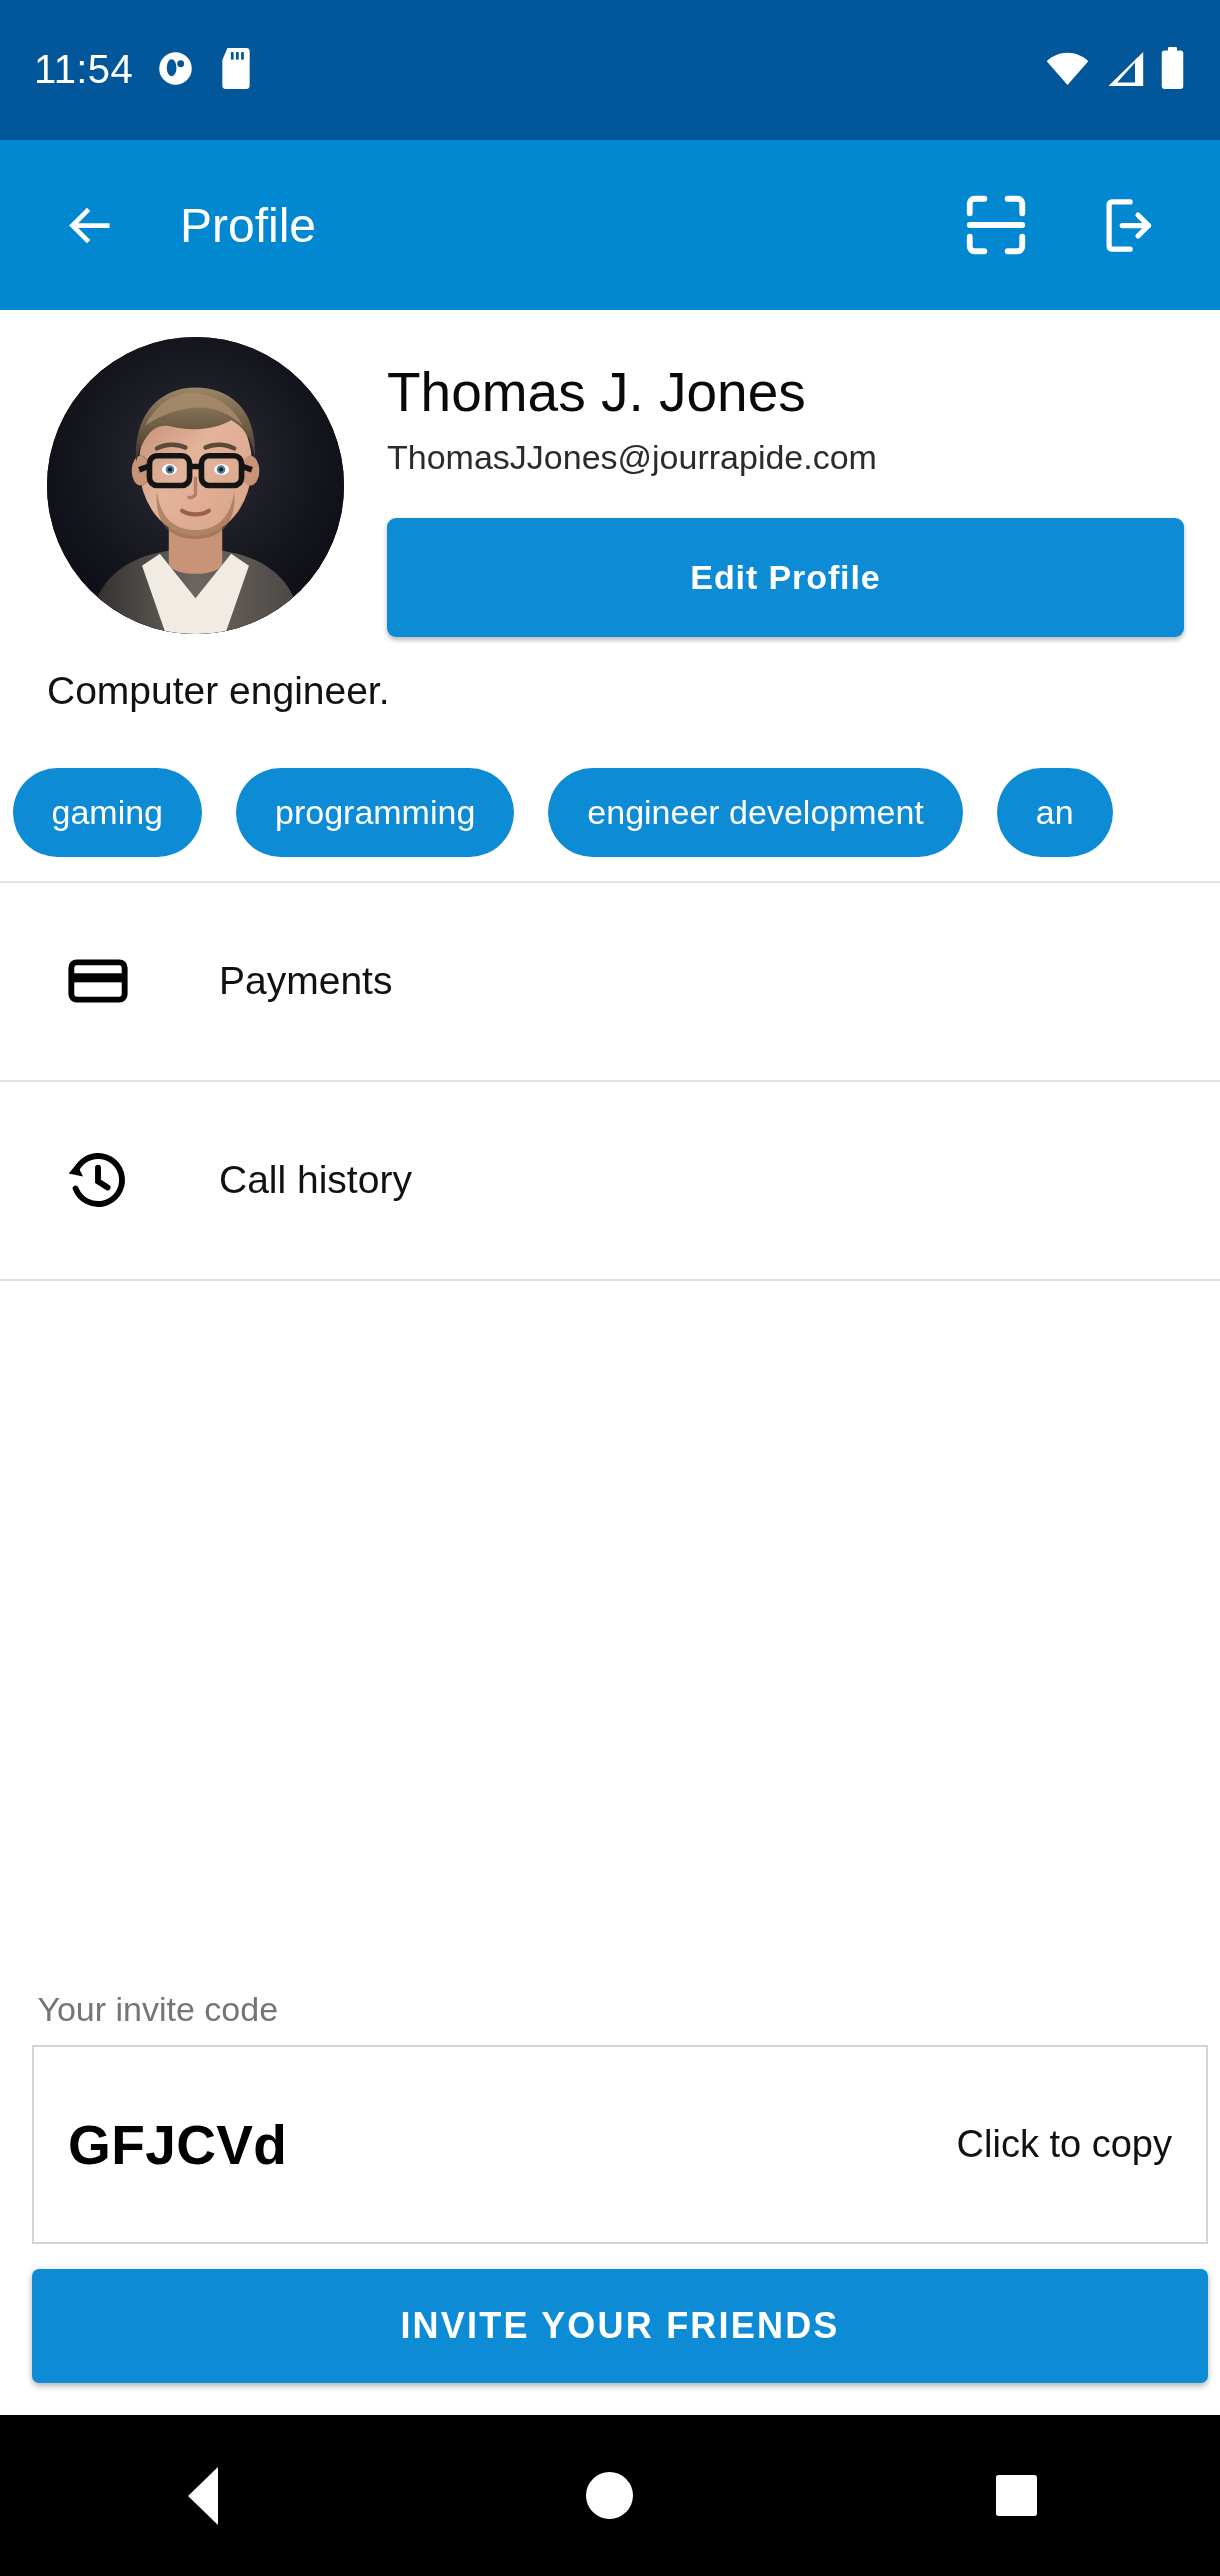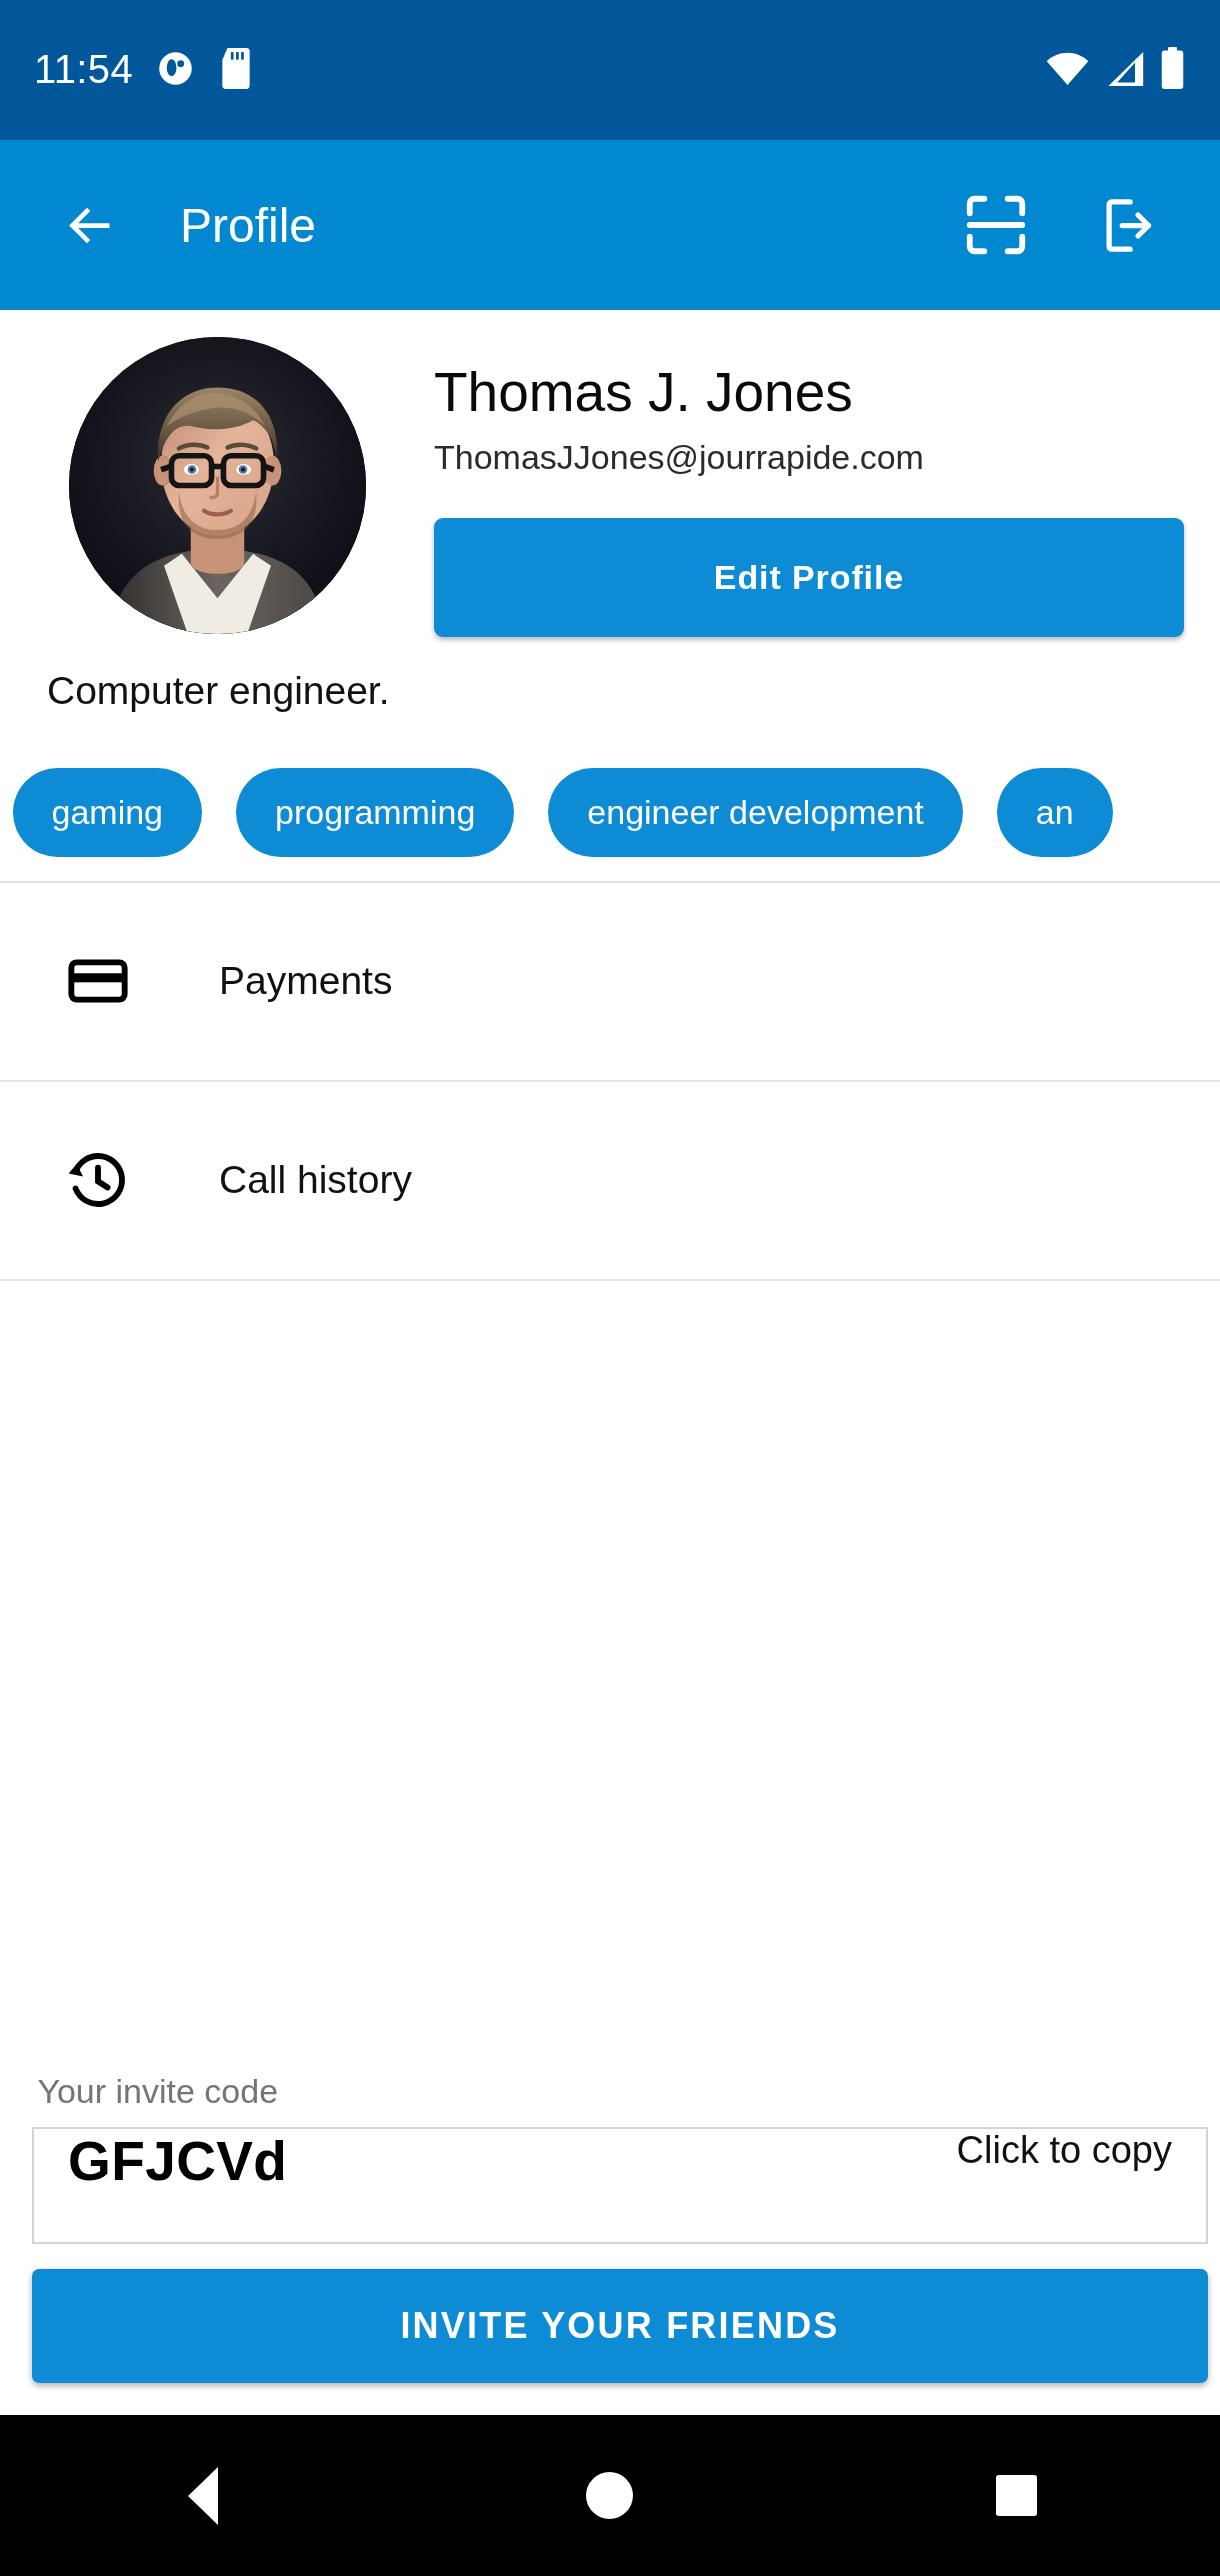--- a/index.html
+++ b/index.html
@@ -80,23 +80,22 @@
     align-items: center;
     justify-content: center;
     background: none;
     border: none;
     cursor: pointer;
   }
 
   
   .profile-header {
     display: flex;
-    padding: 27px 36px 0 69px;
-    flex: 0 0 auto;
-    gap: 25px;
+    padding: 27px 36px 0 47px;
+    flex: 0 0 auto;
   }
   .avatar {
     width: 297px;
     height: 297px;
     border-radius: 50%;
     overflow: hidden;
     flex: 0 0 auto;
     background: #0d0f16;
     position: relative;
   }
@@ -208,22 +207,23 @@
   }
   .invite-label {
     font-size: 34px;
     color: #757575;
     padding-left: 5.4px;
     margin-bottom: 16px;
   }
   .invite-code-box {
     border: 2.7px solid #d4d4d4;
     background: #ffffff;
-    height: 117px;
-    display: flex;
+    height: 199px;
+    display: flex;
+    align-items: center;
     padding: 0 34px;
     cursor: pointer;
     gap: 40px;
   }
   .invite-code {
     font-size: 55px;
     font-weight: 700;
     color: #000000;
     letter-spacing: 0.4px;
   }

